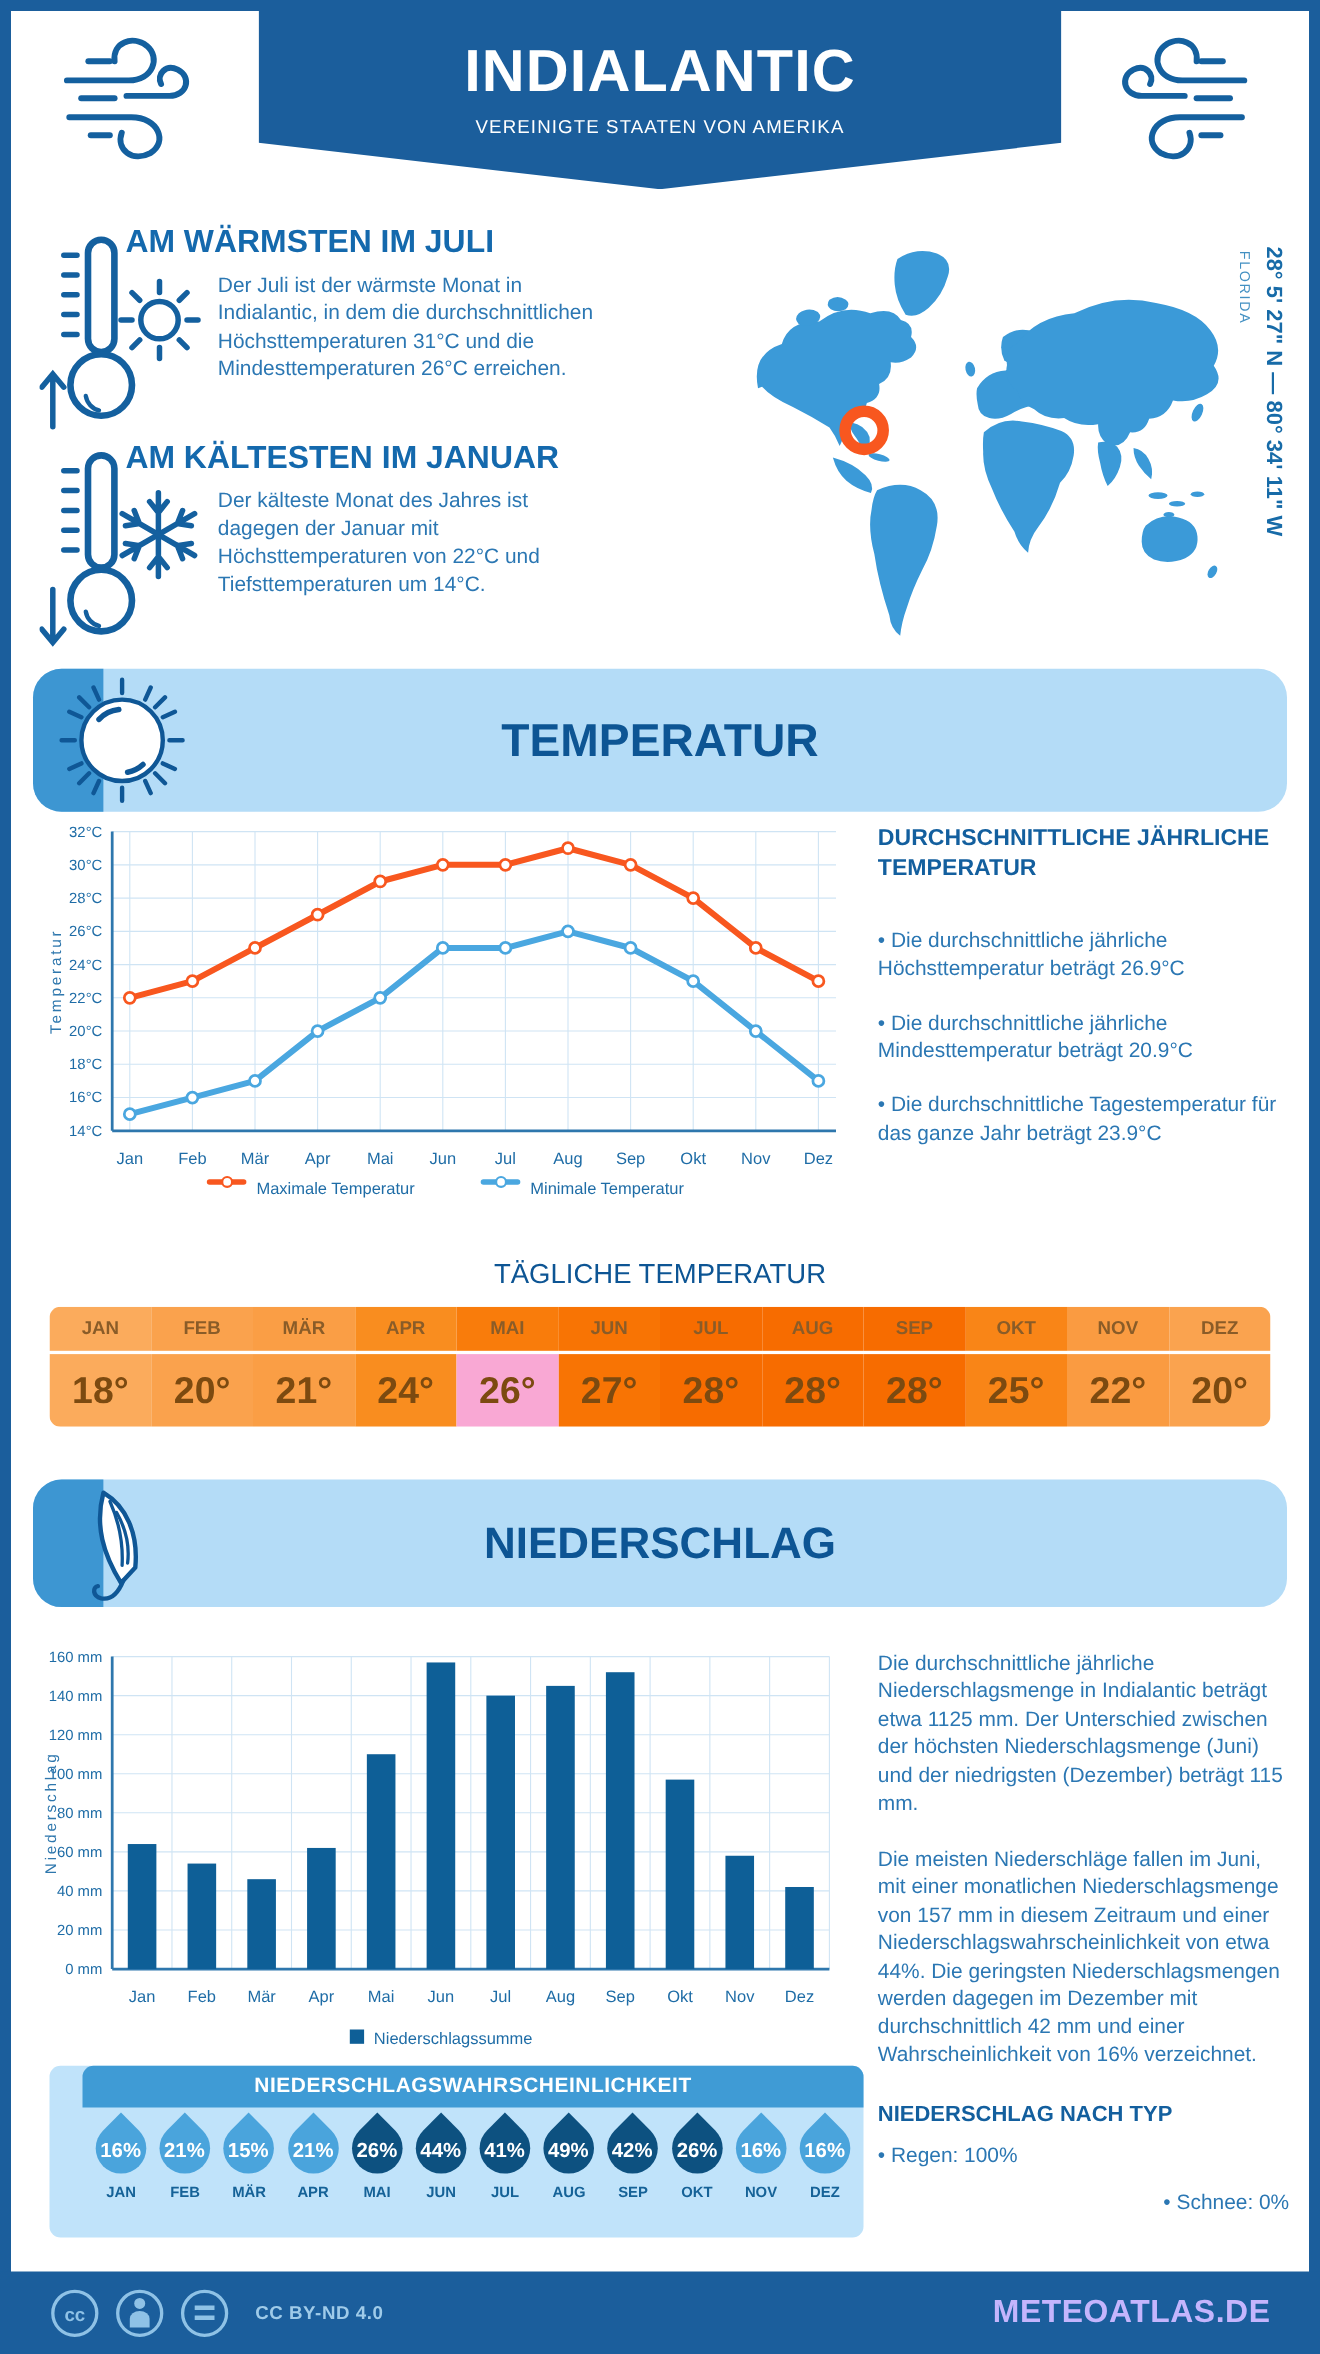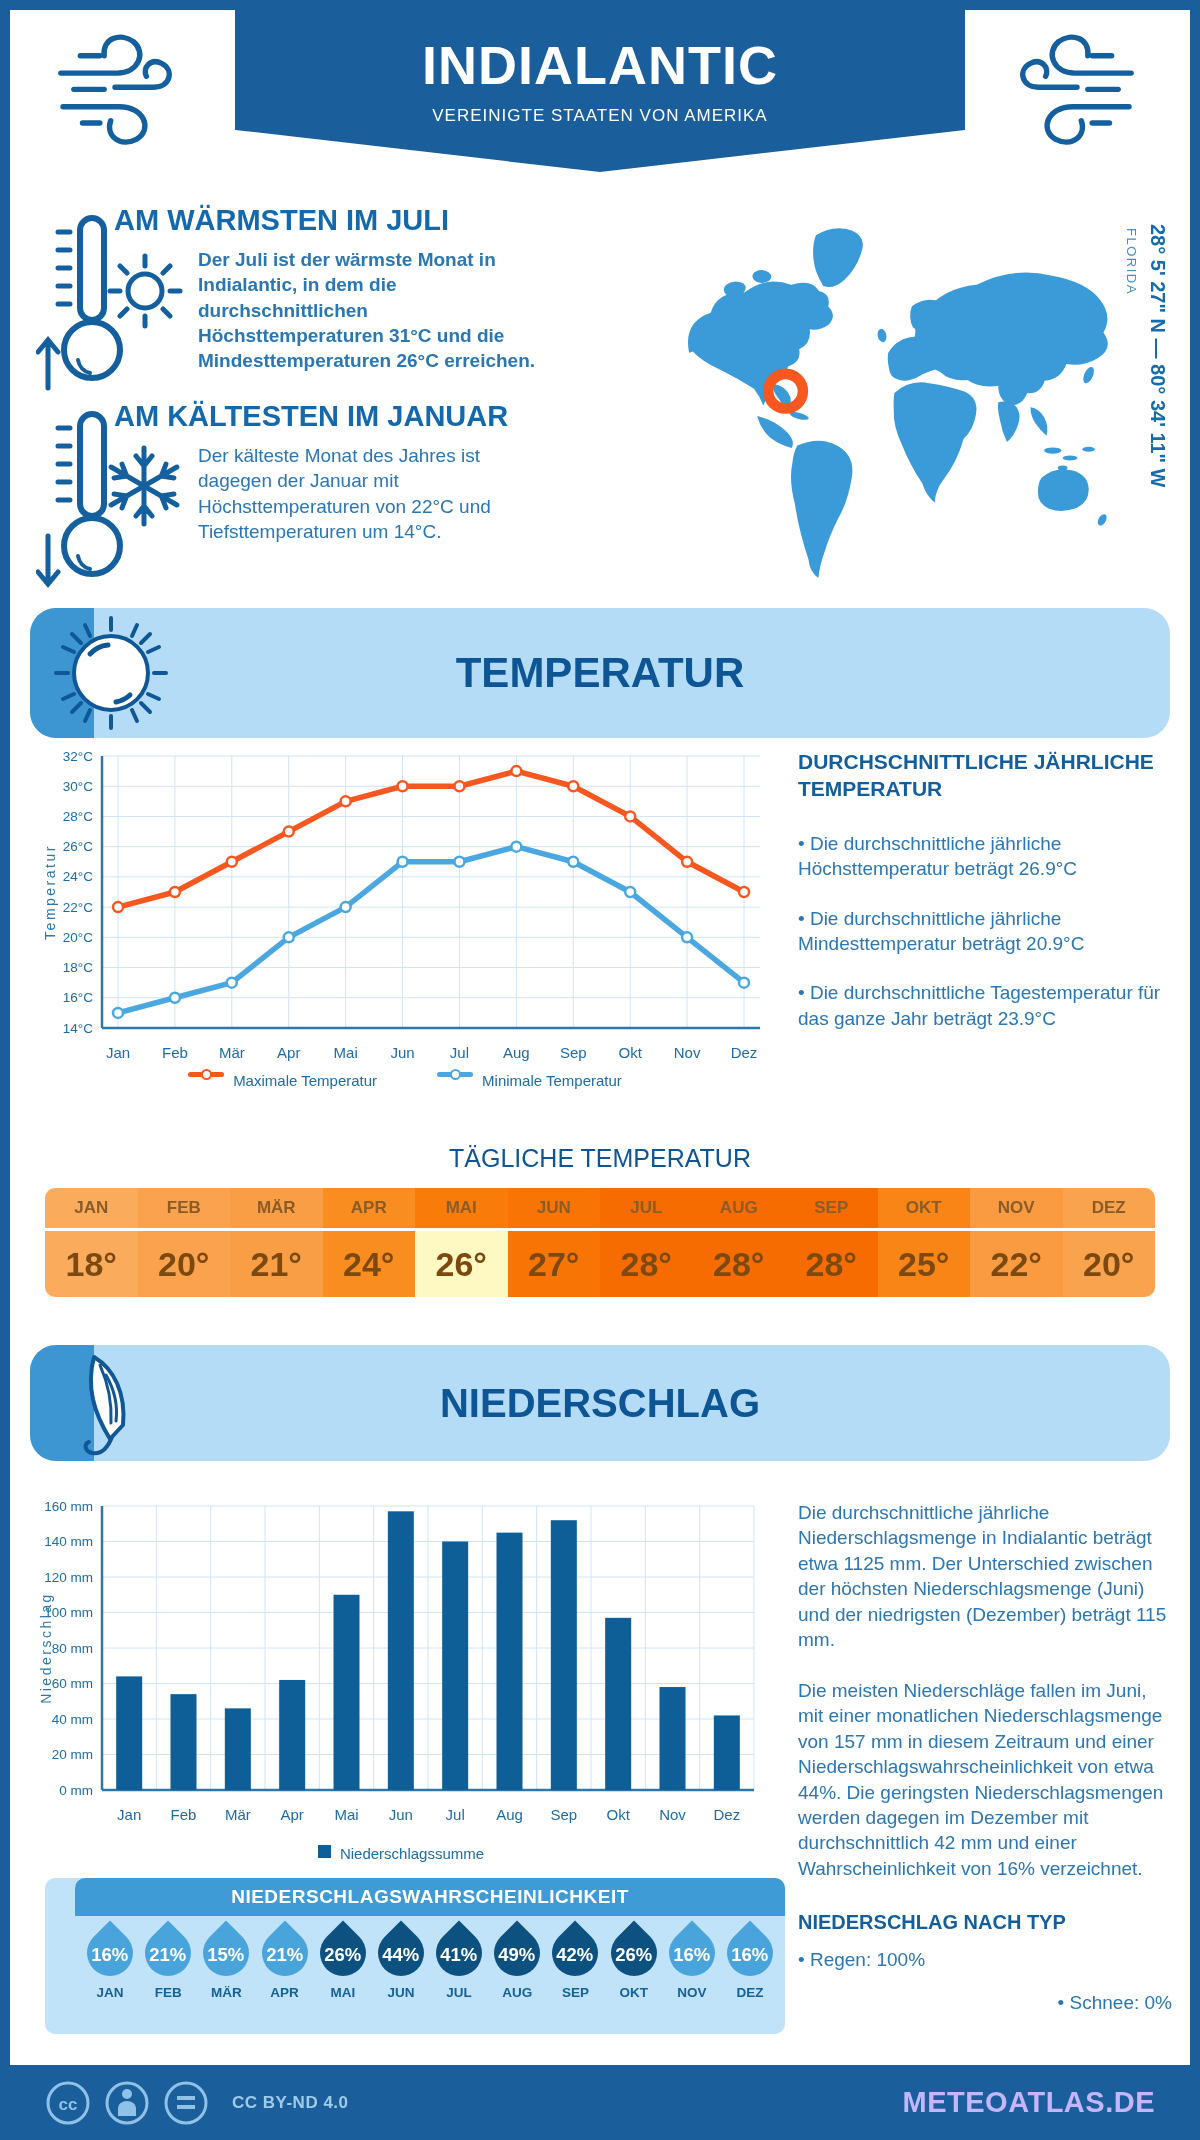--- a/index.html
+++ b/index.html
@@ -97,21 +97,21 @@
     <circle cx="56" cy="140" r="28"></circle>
     <path d="M42 150 a16 16 0 0 0 12 13" stroke-width="4"></path>
     <path d="M22 22 h12 M22 40 h12 M22 58 h12 M22 76 h12 M22 94 h12" stroke-width="5"></path>
     <path d="M12 178 V132 M2 142 L12 130 L22 142" stroke-width="5"></path>
   </svg>
   <svg class="icon abs" style="left:102px;top:248px;" width="86" height="86" viewBox="0 0 86 86" fill="none" stroke="#14609f" stroke-width="5" stroke-linecap="round">
     <circle cx="43" cy="43" r="17"></circle>
     <path d="M43 8 v10 M43 68 v10 M8 43 h10 M68 43 h10 M18 18 l7 7 M61 61 l7 7 M68 18 l-7 7 M25 61 l-7 7"></path>
   </svg>
   <div class="h-title" style="left:114px;top:204px;">AM WÄRMSTEN IM JULI</div>
-  <div class="h-text" style="left:198px;top:247px;font-weight:bold;">Der Juli ist der wärmste Monat in Indialantic, in dem die durchschnittlichen Höchsttemperaturen 31°C und die Mindesttemperaturen 26°C erreichen.</div>
+  <div class="h-text" style="left:198px;top:247px;">Der Juli ist der wärmste Monat in Indialantic, in dem die durchschnittlichen Höchsttemperaturen 31°C und die Mindesttemperaturen 26°C erreichen.</div>
 
   <svg class="icon abs" style="left:36px;top:406px;" width="88" height="188" viewBox="0 0 88 188" fill="none" stroke="#14609f" stroke-width="6" stroke-linecap="round">
     <rect x="44" y="8" width="24" height="102" rx="12"></rect>
     <circle cx="56" cy="140" r="28"></circle>
     <path d="M42 150 a16 16 0 0 0 12 13" stroke-width="4"></path>
     <path d="M22 22 h12 M22 40 h12 M22 58 h12 M22 76 h12 M22 94 h12" stroke-width="5"></path>
     <path d="M12 130 V176 M2 166 L12 178 L22 166" stroke-width="5"></path>
   </svg>
   <svg class="icon abs" style="left:98px;top:440px;" width="92" height="92" viewBox="0 0 92 92" fill="none" stroke="#14609f" stroke-width="5" stroke-linecap="round">
     <g>
@@ -265,21 +265,21 @@
     <span class="lg-item">
       <span class="lline" style="background-color: rgb(74, 167, 224);">
           <span class="ldot" style="border-color: rgb(74, 167, 224);"></span>
         </span>
       <span>Minimale Temperatur</span>
     </span>
   </div>
 
   <div class="abs" style="left:798px;top:748px;width:372px;">
     <h3 class="col-h">DURCHSCHNITTLICHE JÄHRLICHE TEMPERATUR</h3>
-    <p class="col-p" style="margin-top:28px;">• Die durchschnittliche jährliche Höchsttemperatur beträgt 26.9°C</p>
+    <p class="col-p" style="margin-top:40px;">• Die durchschnittliche jährliche Höchsttemperatur beträgt 26.9°C</p>
     <p class="col-p" style="margin-top:24px;">• Die durchschnittliche jährliche Mindesttemperatur beträgt 20.9°C</p>
     <p class="col-p" style="margin-top:24px;">• Die durchschnittliche Tagestemperatur für das ganze Jahr beträgt 23.9°C</p>
   </div>
 
   <div class="abs" style="left:0;top:1144px;width:1200px;text-align:center;font-size:25px;font-weight:normal;color:#0d5594;">TÄGLICHE TEMPERATUR</div>
   <div id="temp-table">
     <div class="t-row months" id="row-months">
         <div class="t-cell m" style="background: rgb(251, 171, 92); color: rgb(138, 92, 40);">JAN</div>
         <div class="t-cell m" style="background: rgb(250, 162, 77); color: rgb(138, 92, 40);">FEB</div>
         <div class="t-cell m" style="background: rgb(250, 158, 69); color: rgb(138, 92, 40);">MÄR</div>
@@ -292,21 +292,21 @@
         <div class="t-cell m" style="background: rgb(249, 133, 23); color: rgb(138, 92, 40);">OKT</div>
         <div class="t-cell m" style="background: rgb(250, 155, 65); color: rgb(138, 92, 40);">NOV</div>
         <div class="t-cell m" style="background: rgb(250, 163, 79); color: rgb(138, 92, 40);">DEZ</div>
       </div>
     <div class="t-sep"></div>
     <div class="t-row vals" id="row-vals">
         <div class="t-cell v" style="background: rgb(251, 171, 92); color: rgb(124, 74, 16); text-align: center;">18°</div>
         <div class="t-cell v" style="background: rgb(250, 162, 77); color: rgb(124, 74, 16);">20°</div>
         <div class="t-cell v" style="background: rgb(250, 158, 69); color: rgb(124, 74, 16);">21°</div>
         <div class="t-cell v" style="background: rgb(249, 141, 31); color: rgb(124, 74, 16);">24°</div>
-        <div class="t-cell v" style="background: #fef9c3; color: rgb(124, 74, 16);">26°</div>
+        <div class="t-cell v" style="background: #f9a8d4; color: rgb(124, 74, 16);">26°</div>
         <div class="t-cell v" style="background: rgb(248, 116, 4); color: rgb(124, 74, 16);">27°</div>
         <div class="t-cell v" style="background: rgb(247, 108, 0); color: rgb(124, 74, 16);">28°</div>
         <div class="t-cell v" style="background: rgb(247, 108, 0); color: rgb(124, 74, 16);">28°</div>
         <div class="t-cell v" style="background: rgb(247, 108, 0); color: rgb(124, 74, 16);">28°</div>
         <div class="t-cell v" style="background: rgb(249, 133, 23); color: rgb(124, 74, 16);">25°</div>
         <div class="t-cell v" style="background: rgb(250, 155, 65); color: rgb(124, 74, 16);">22°</div>
         <div class="t-cell v" style="background: rgb(250, 163, 79); color: rgb(124, 74, 16);">20°</div>
       </div>
   </div>
 

